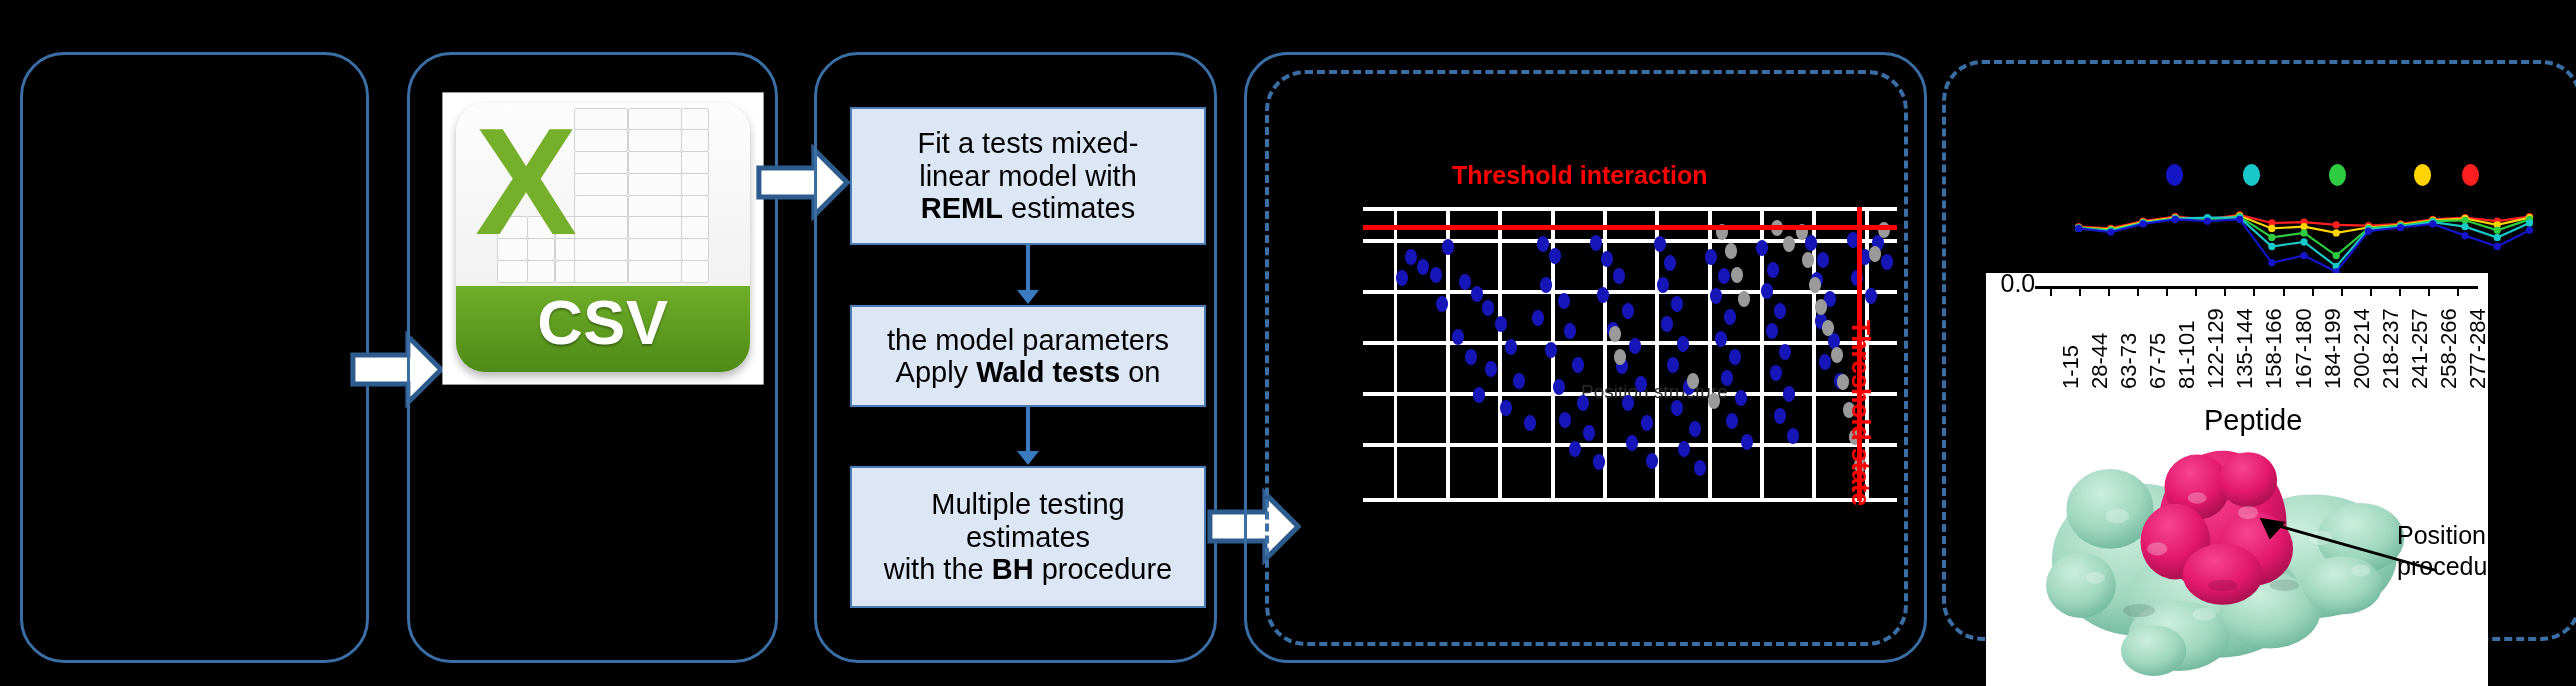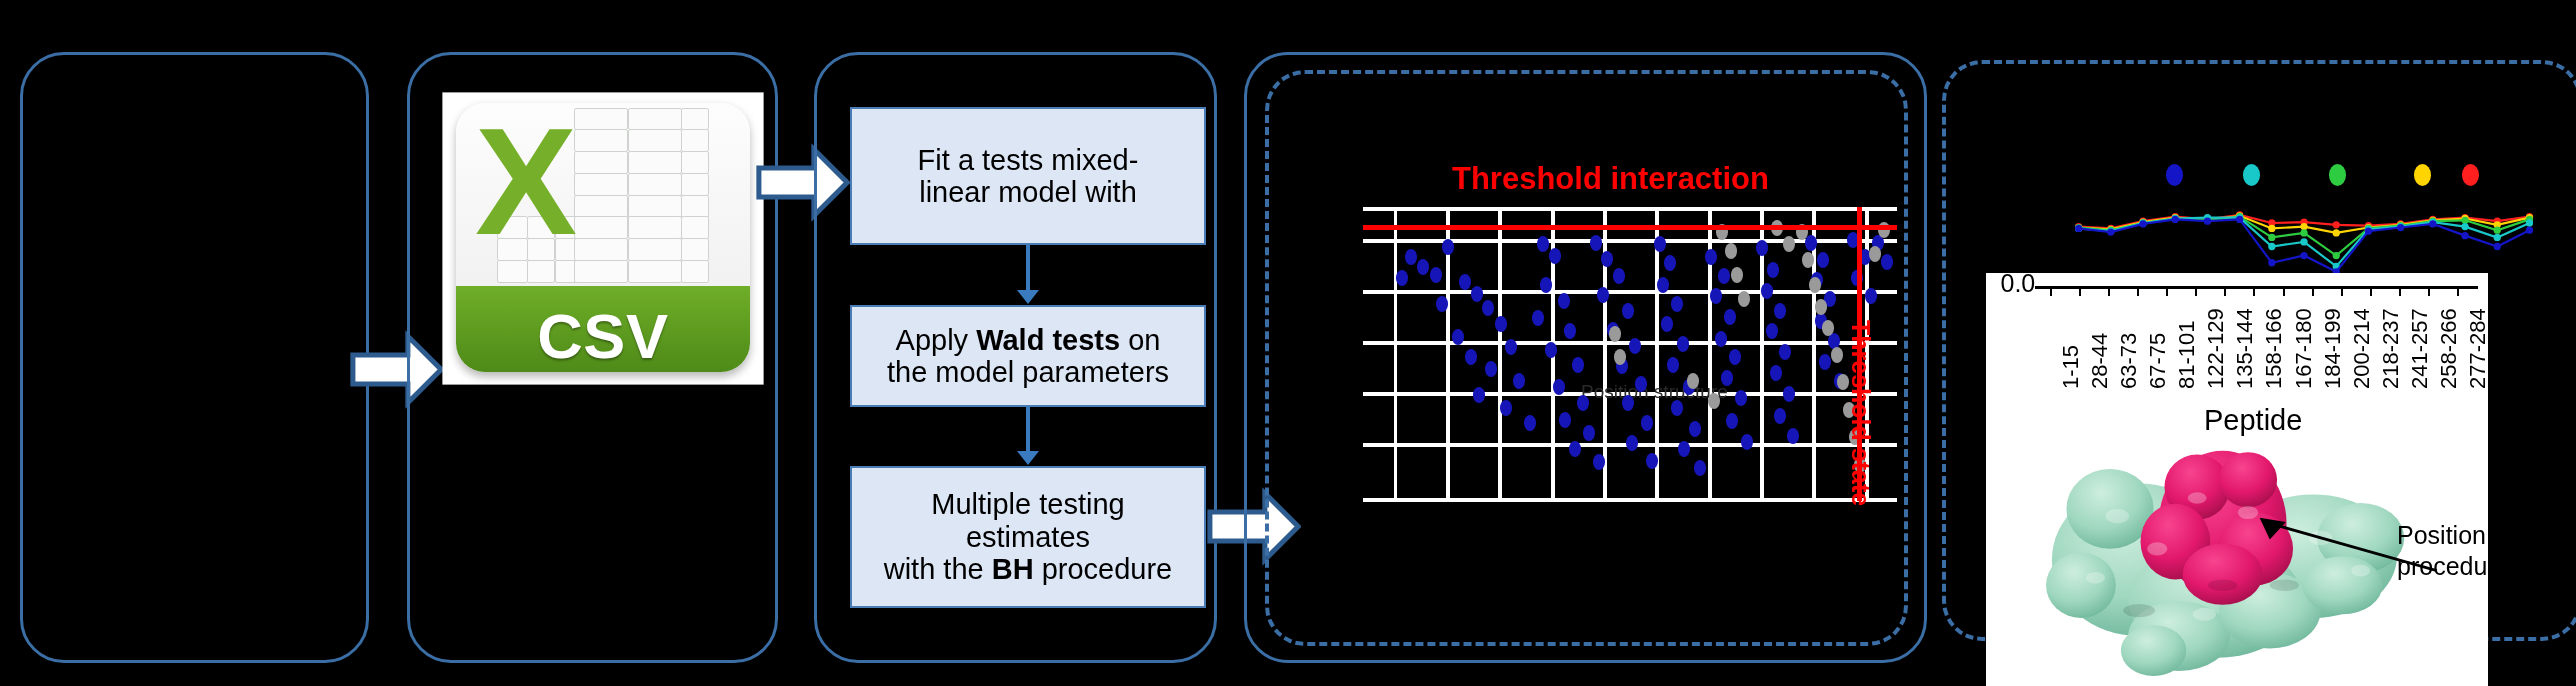--- a/index.html
+++ b/index.html
@@ -29,33 +29,33 @@
   
   #csv-wrap{position:absolute;background:#fff;box-shadow:0 0 0 0.7px #ddd;}
   .csv-icon{position:absolute;left:13px;top:10.2px;width:294px;height:269px;
             border-radius:29px;background:linear-gradient(#fdfdfd,#ececec);
             box-shadow:0 4.4px 8.7px rgba(0,0,0,.28);overflow:hidden;}
   .csv-grid{position:absolute;left:0;top:0;right:0;height:183px;}
   .csv-grid .cell{position:absolute;border:0.7px solid #cfd2cf;border-radius:2.2px;background:#fbfbfb;}
   .csv-x{position:absolute;left:19px;top:4.4px;font-size:153px;font-weight:bold;color:#76b02a;
          font-family:"Liberation Sans",sans-serif;line-height:145px;}
   .csv-band{position:absolute;left:0;right:0;bottom:0;height:86px;
-            background:linear-gradient(#6fae28,#4e8a18);display:flex;align-items:flex-end;justify-content:center;}
+            background:linear-gradient(#6fae28,#4e8a18);display:flex;align-items:flex-start;justify-content:center;}
   .csv-band span{color:#fff;font-size:63px;font-weight:bold;letter-spacing:0.7px;
                  text-shadow:0 1.5px 2.2px rgba(0,0,0,.35);}
 
   
   #scatter{position:absolute;}
   #scatter .grid{position:absolute;left:0;top:0;width:100%;height:100%;}
   #scatter .gl{position:absolute;background:#fff;}
   #scatter .pt{position:absolute;width:12.4px;height:16px;border-radius:50%;}
   #scatter .blue{background:#1515b8;}
   #scatter .gray{background:#9a9a9a;}
   .redline{position:absolute;background:#ff0000;}
-  #thr-interaction{position:absolute;color:#ff0000;font-size:31px;font-weight:bold;white-space:nowrap;}
+  #thr-interaction{position:absolute;color:#ff0000;font-size:25px;font-weight:bold;white-space:nowrap;}
   #thr-state{position:absolute;color:#ff0000;font-size:25px;font-weight:bold;white-space:nowrap;
              transform:rotate(90deg);transform-origin:left top;}
   .faint{position:absolute;color:#2a2a2a;font-size:19px;white-space:nowrap;}
 
   
   #linechart{position:absolute;}
   #legend-dots{position:absolute;}
   #legend-dots .ld{position:absolute;width:17.4px;height:22px;border-radius:50%;}
 
   
@@ -132,29 +132,30 @@
       <polygon points="4,36 80,36 80,10 126,56 80,102 80,76 4,76" fill="#ffffff" stroke="#2d5b8e" stroke-width="7"></polygon>
     </svg>
   </div>
 
   <div class="panel" style="left:814px;top:52px;width:403px;height:611px;"></div>
 
   <div class="pbox" style="left:850px;top:107px;width:356px;height:138px;">
     <div class="t">
       <div>Fit a tests mixed-</div>
       <div>linear model with</div>
+      <div><b>REML</b> estimates</div>
     </div>
   </div>
   <div class="vconn" style="left:1026px;top:245px;height:45px;"></div>
   <div class="vtip" style="left:1017px;top:290px;"></div>
 
   <div class="pbox" style="left:850px;top:305px;width:356px;height:102px;">
     <div class="t">
+      <div>the model parameters</div>
       <div>Apply <b>Wald tests</b> on</div>
-      <div>the model parameters</div>
     </div>
   </div>
   <div class="vconn" style="left:1026px;top:406px;height:45px;"></div>
   <div class="vtip" style="left:1017px;top:451px;"></div>
 
   <div class="pbox" style="left:850px;top:466px;width:356px;height:142px;">
     <div class="t">
       <div>Multiple testing</div>
       <div>estimates</div>
       <div>with the <b>BH</b> procedure</div>

